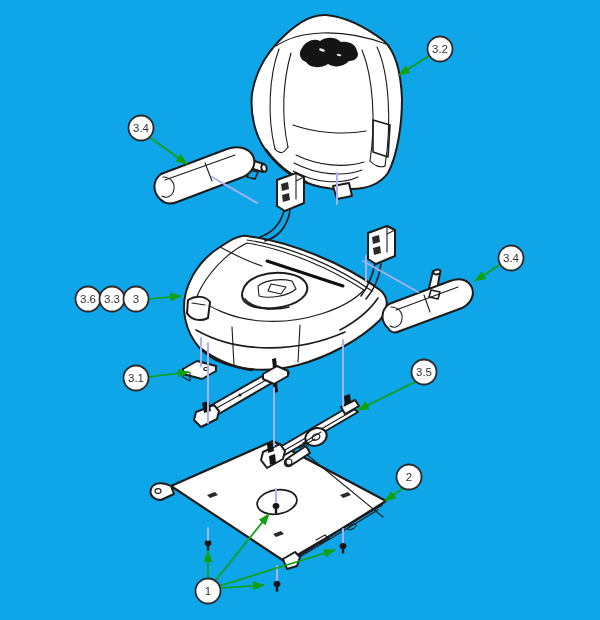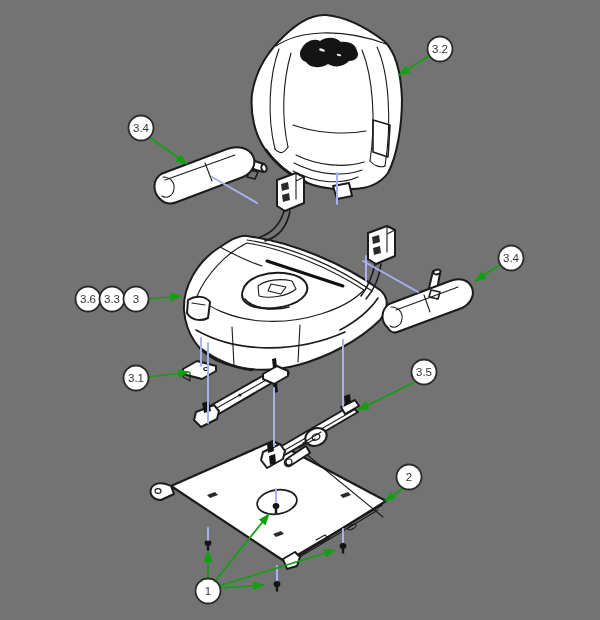--- a/index.html
+++ b/index.html
@@ -1,17 +1,17 @@
 <!DOCTYPE html>
 <html><head>
 <meta charset="utf-8">
 <style>
   html,body{margin:0;padding:0;background:#ffffff;}
   body{width:600px;height:620px;overflow:hidden;font-family:"Liberation Sans",sans-serif;}
-  .stage{position:relative;width:600px;height:620px;background:#737373;}
+  .stage{position:relative;width:600px;height:620px;background:#0ea5e9;}
   svg{display:block;}
   .part path,.part ellipse,.part line,.part circle{vector-effect:non-scaling-stroke;}
   .outline{fill:#ffffff;stroke:#1b1b1b;stroke-width:2;stroke-linejoin:round;stroke-linecap:round;}
   .seam{fill:none;stroke:#1b1b1b;stroke-width:1.1;stroke-linejoin:round;stroke-linecap:round;}
   .seam2{fill:none;stroke:#1b1b1b;stroke-width:1.6;stroke-linejoin:round;stroke-linecap:round;}
   .heavy{fill:none;stroke:#111;stroke-width:3;stroke-linecap:round;}
   .dark{fill:#141414;stroke:none;}
   .hole{fill:#2a2a2a;stroke:none;}
   .guide{stroke:#a9b1f0;stroke-width:2;stroke-linecap:round;fill:none;}
   .leader{stroke:#10a010;stroke-width:1.7;fill:none;}

